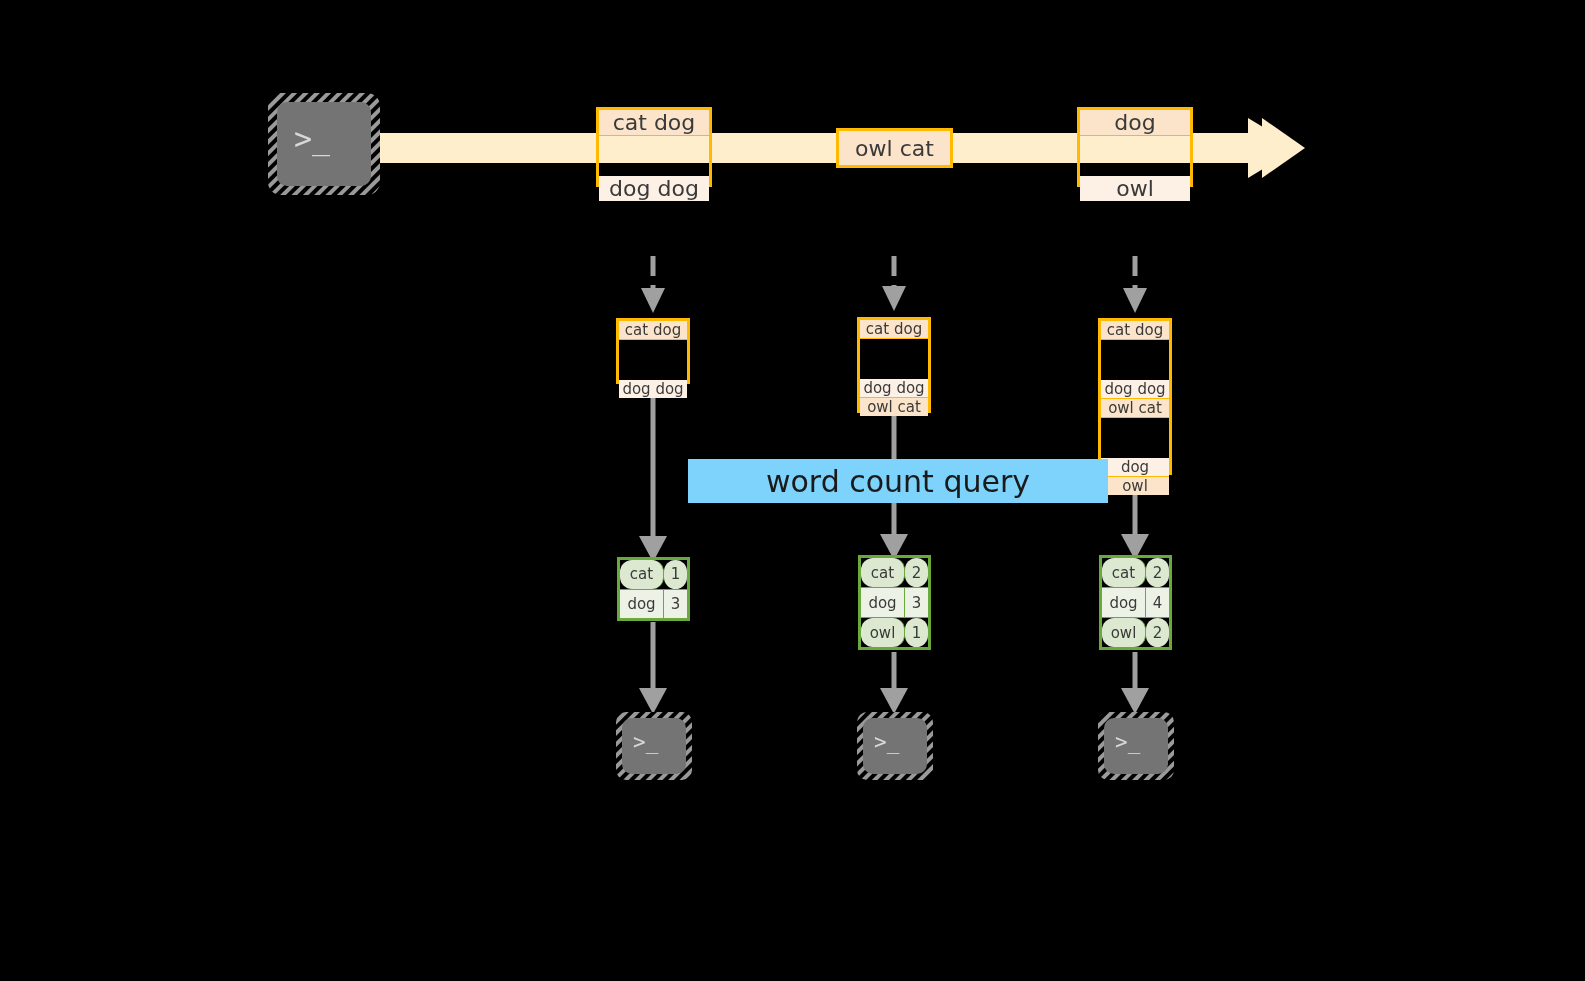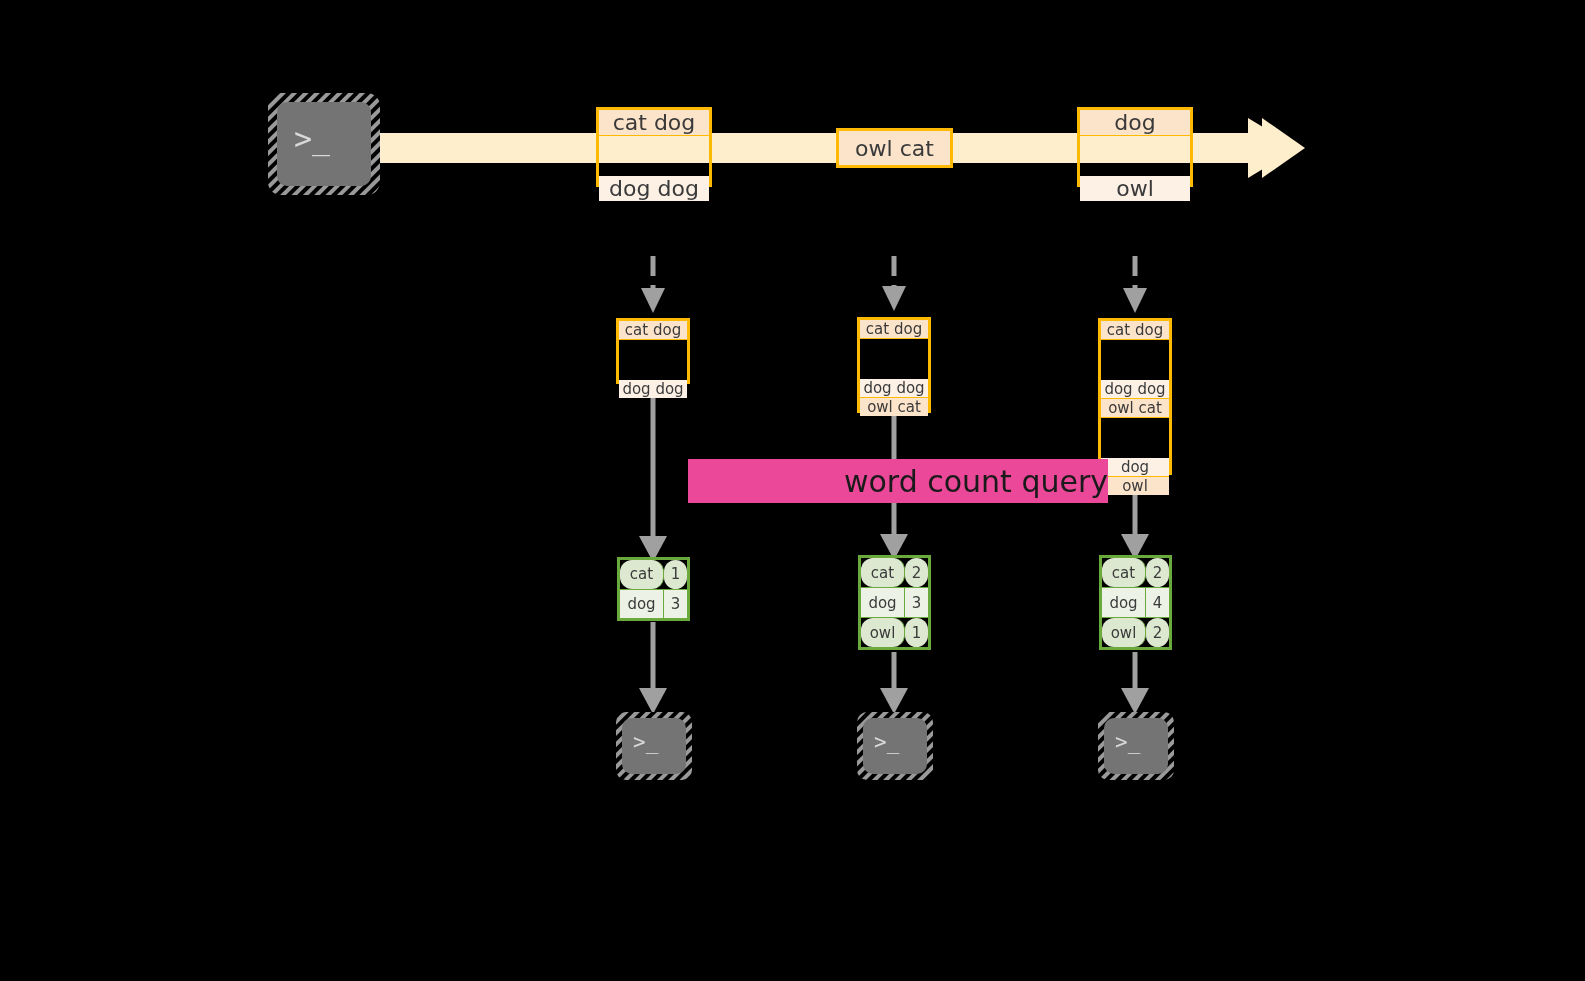--- a/index.html
+++ b/index.html
@@ -62,22 +62,22 @@
     display:flex;align-items:center;justify-content:center;
     color:#3a3a3a;white-space:nowrap;
   }
   .kvtable .k{border-right:1.5px solid #6aaa3c;}
   .kvrow.dark .k,.kvrow.dark .v{background:#dde8d1;border-radius:12px;}
   .kvrow.light .k,.kvrow.light .v{background:#edf2e7;}
 
   
   #query-banner{
     position:absolute;
-    background:#ec4899;
-    display:flex;align-items:center;justify-content:flex-end;
+    background:#7dd3fc;
+    display:flex;align-items:center;justify-content:center;
     color:#1a1a1a;
     white-space:nowrap;
   }
 </style>
 </head>
 <body>
 
 <div id="stage">
 
   <svg id="wires" viewBox="0 0 1585 981">

